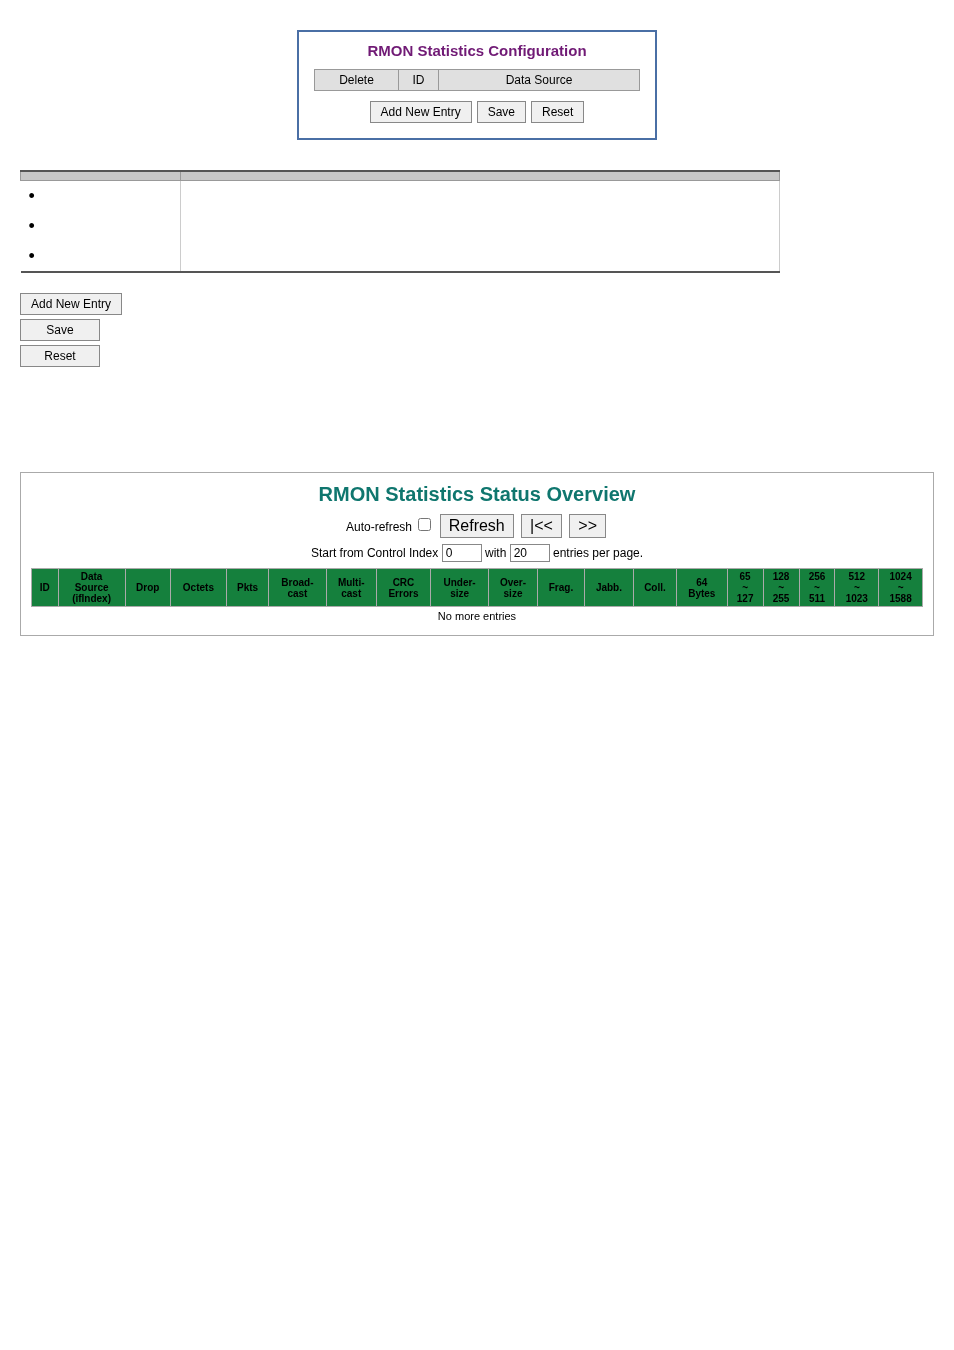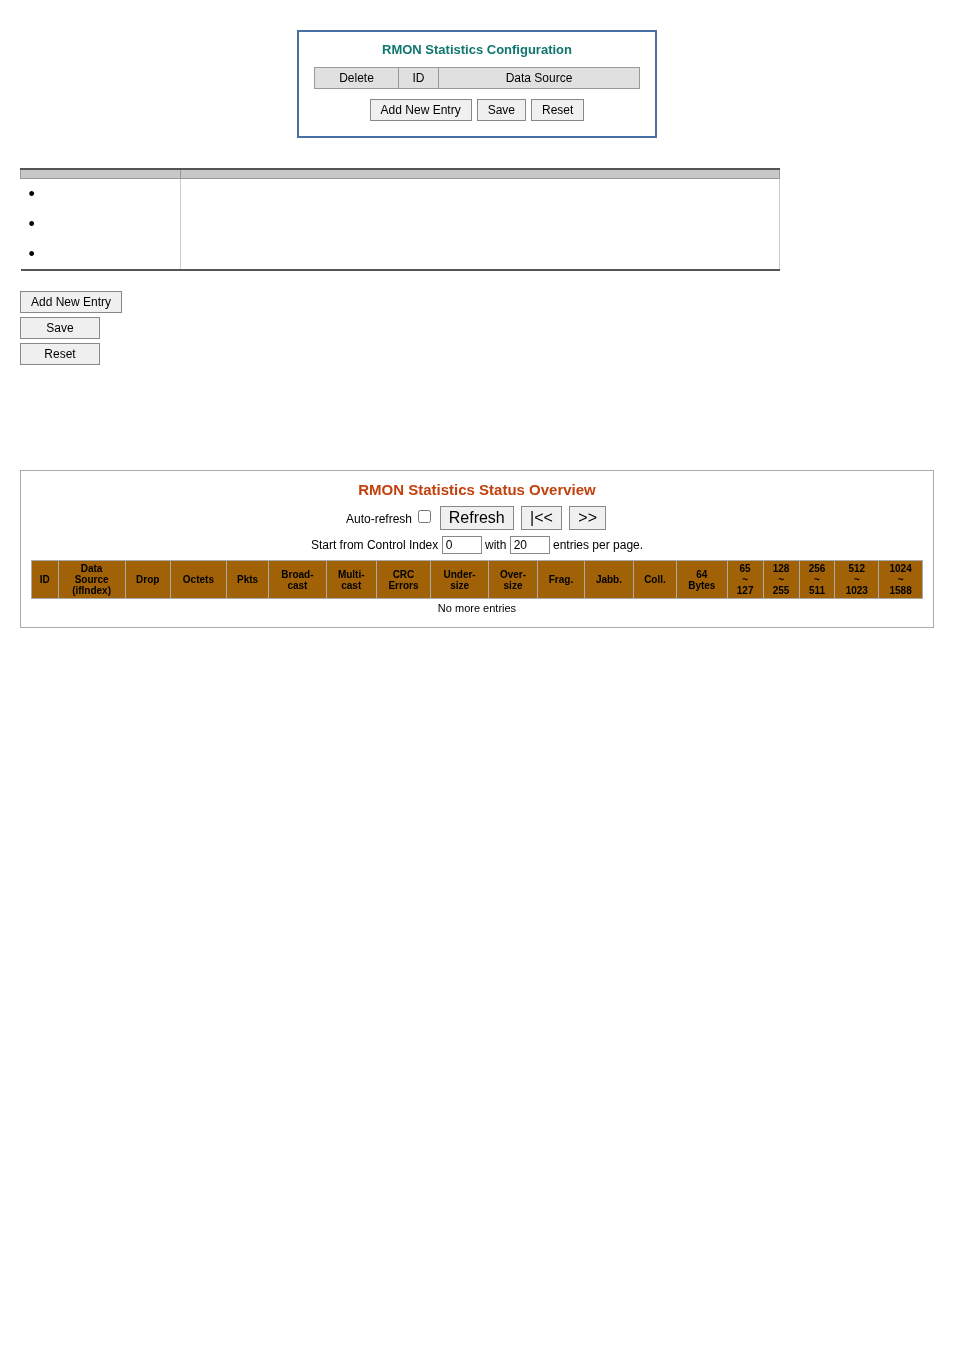--- a/index.html
+++ b/index.html
@@ -14,22 +14,22 @@
     
     .config-box {
       border: 2px solid #4a6fa5;
       background: #fff;
       width: 360px;
       margin: 10px auto 30px auto;
       padding: 10px 15px 15px 15px;
     }
     .config-box-title {
       text-align: center;
-      color: #0f766e;
-      font-size: 13px;
+      color: #701a75;
+      font-size: 15px;
       font-weight: bold;
       margin-bottom: 10px;
     }
     .config-table-header {
       display: flex;
       border: 1px solid #999;
       background: #e0e0e0;
       text-align: center;
     }
     .config-table-header .col-delete {
@@ -115,22 +115,22 @@
     }
 
     
     .status-box {
       border: 1px solid #aaa;
       margin: 10px 0;
       padding: 10px;
     }
     .status-title {
       text-align: center;
-      color: #c2410c;
-      font-size: 15px;
+      color: #0f766e;
+      font-size: 20px;
       font-weight: bold;
       margin-bottom: 8px;
     }
     .status-controls {
       text-align: center;
       margin-bottom: 6px;
     }
     .status-controls label {
       font-size: 12px;
     }
@@ -156,21 +156,21 @@
       border-collapse: collapse;
       font-size: 11px;
     }
     .status-table th, .status-table td {
       border: 1px solid #aaa;
       padding: 2px 4px;
       text-align: center;
       vertical-align: middle;
     }
     .status-table th {
-      background: #a16207;
+      background: #15803d;
       font-size: 10px;
     }
     .status-table .no-entries td {
       text-align: center;
       border: none;
       padding: 3px 5px;
     }
   </style>
 </head>
 <body>

